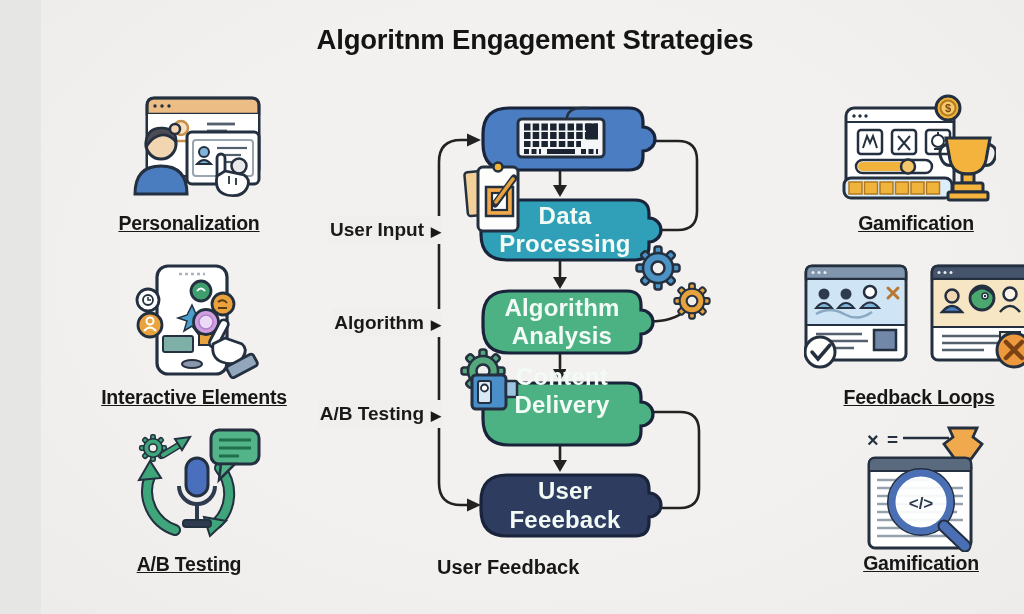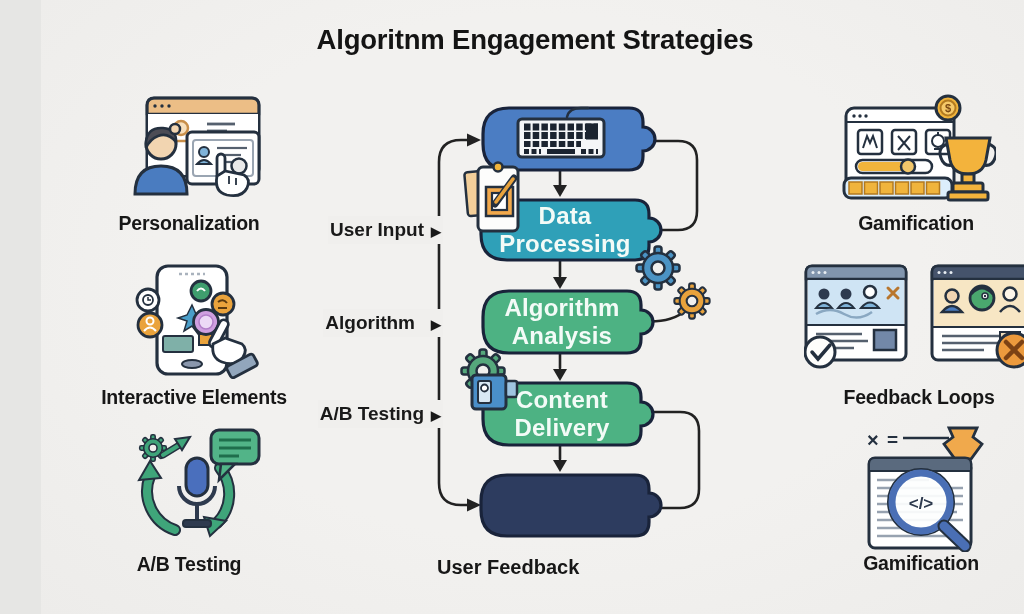--- a/index.html
+++ b/index.html
@@ -22,21 +22,21 @@
   }
   .side-label{
     position:absolute;height:28px;display:flex;align-items:center;
     font-size:19px;font-weight:700;color:#191919;background:#f0efed;padding:0 2px;
     white-space:nowrap;
   }
   .side-label .tri{font-size:13px;margin-left:7px;transform:translateY(1px);}
   .feature-icon{position:absolute;}
   .feature-label{
     position:absolute;text-align:center;font-size:19.5px;font-weight:700;
-    color:#171717;letter-spacing:-.2px;white-space:nowrap;
+    color:#171717;letter-spacing:-.2px;white-space:nowrap;text-decoration:underline;
   }
   .caption{
     position:absolute;top:556px;left:396px;width:248px;text-align:left;
     font-size:20px;font-weight:700;color:#171717;
   }
   svg text{font-family:"Liberation Sans", sans-serif;}
 </style>
 </head>
 <body>
 
@@ -118,27 +118,28 @@
     <g transform="translate(453,392)">
       <rect x="-22" y="-17" width="34" height="34" rx="4" fill="#4a8fc9" stroke="#24303f" stroke-width="3"></rect>
       <rect x="-16" y="-11" width="13" height="22" rx="2" fill="#d8e8f4" stroke="#24303f" stroke-width="2"></rect>
       <circle cx="-9.5" cy="-4" r="3.5" fill="#ffffff" stroke="#24303f" stroke-width="1.8"></circle>
       <rect x="12" y="-11" width="11" height="16" rx="2" fill="#9fc4e0" stroke="#24303f" stroke-width="2.5"></rect>
     </g>
   </svg>
 
   <div class="node-label" style="left:462px;top:202px;width:124px;height:56px;">Data Processing</div>
   <div class="node-label" style="left:459px;top:293px;width:124px;height:58px;">Algorithm Analysis</div>
-  <div class="node-label" style="left:459px;top:385px;width:124px;height:58px;">Content Delivery</div>
+  <div class="node-label" style="left:459px;top:362px;width:124px;height:58px;">Content Delivery</div>
+  <div class="node-label" style="left:462px;top:477px;width:124px;height:57px;">User Feeeback</div>
 
   <div class="side-label" style="top:216px;right:586px;">
     <span>User Input</span>
     <span class="tri">▶</span>
   </div>
-  <div class="side-label" style="top:309px;right:586px;gap:9px;">
+  <div class="side-label" style="top:309px;right:586px;">
     <span>Algorithm</span>
     <span class="tri">▶</span>
   </div>
   <div class="side-label" style="top:400px;right:586px;">
     <span>A/B Testing</span>
     <span class="tri">▶</span>
   </div>
 
   <div class="caption">User Feedback</div>
 

